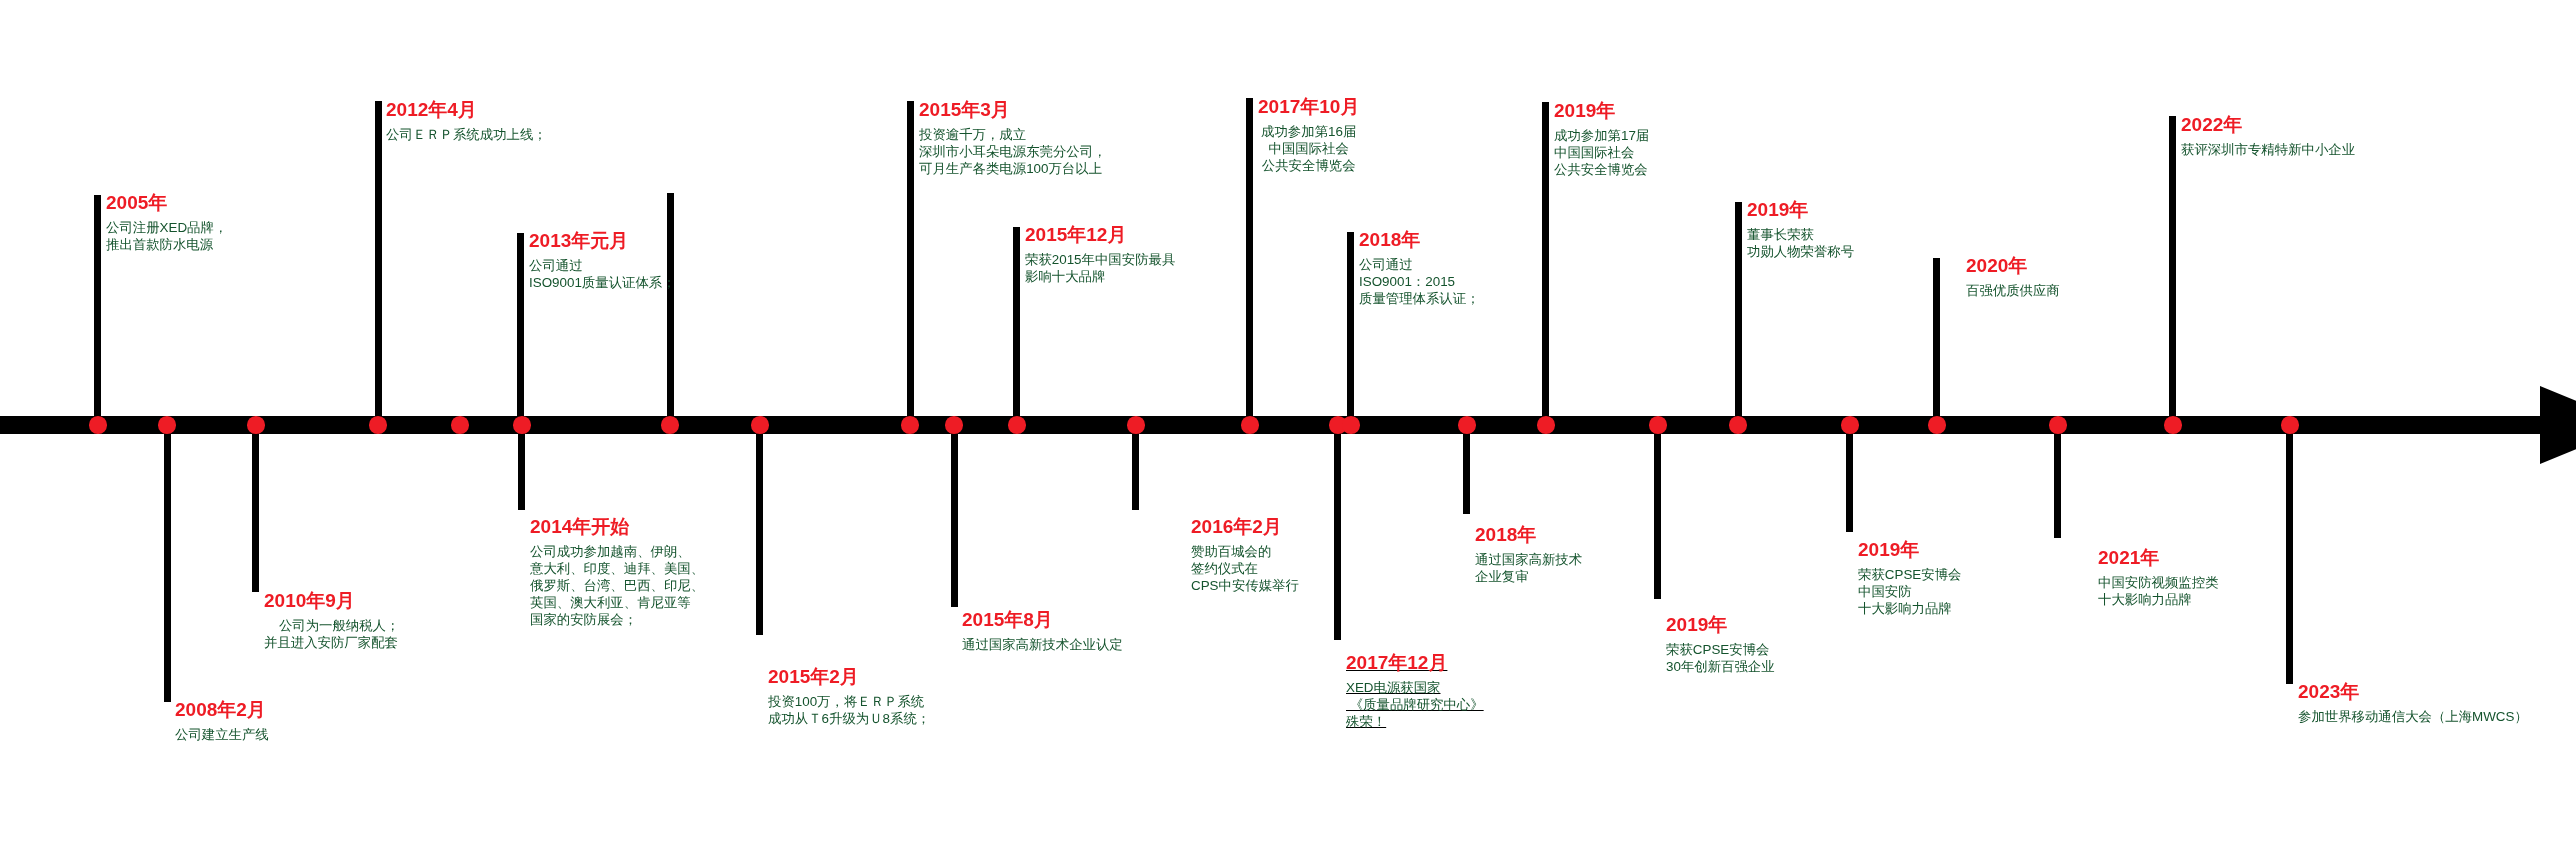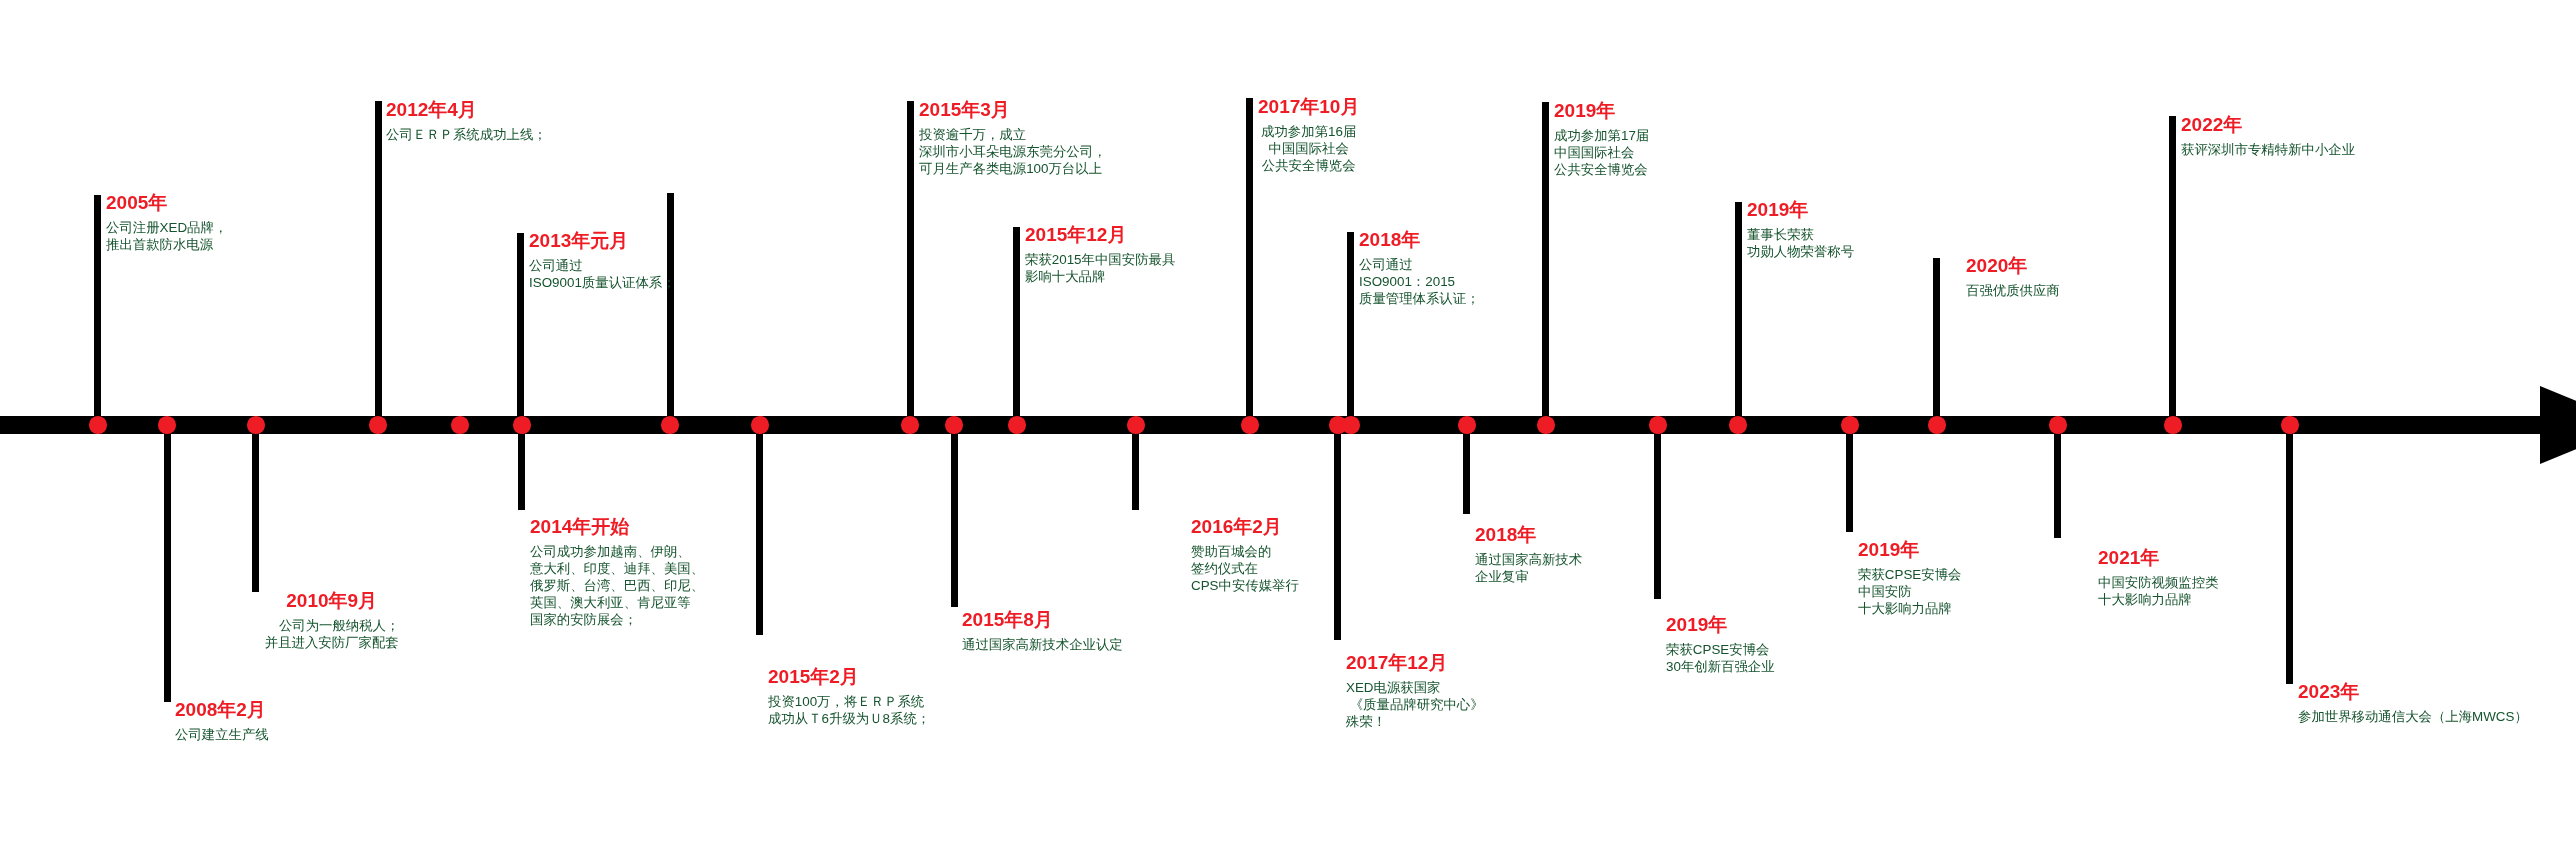--- a/index.html
+++ b/index.html
@@ -202,21 +202,21 @@
     </div>
   </div>
 
   <div class="event" style="left:175px;top:698px;">
     <div class="year">2008年2月</div>
     <div class="desc">
       <div>公司建立生产线</div>
     </div>
   </div>
 
-  <div class="event" style="left:264px;top:589px;text-align:center;">
+  <div class="event" style="left:264px;top:589px;">
     <div class="year">2010年9月</div>
     <div class="desc">
       <div>    公司为一般纳税人；</div>
       <div>并且进入安防厂家配套</div>
     </div>
   </div>
 
   <div class="event" style="left:530px;top:515px;">
     <div class="year">2014年开始</div>
     <div class="desc">
@@ -245,21 +245,21 @@
 
   <div class="event" style="left:1144px;top:515px;margin-left:47px;">
     <div class="year">2016年2月</div>
     <div class="desc">
       <div>赞助百城会的</div>
       <div>签约仪式在</div>
       <div>CPS中安传媒举行</div>
     </div>
   </div>
 
-  <div class="event" style="left:1346px;top:651px;">
+  <div class="event" style="left:1346px;top:651px;text-decoration:underline;">
     <div class="year">2017年12月</div>
     <div class="desc">
       <div>XED电源获国家</div>
       <div> 《质量品牌研究中心》</div>
       <div>殊荣！</div>
     </div>
   </div>
 
   <div class="event" style="left:1475px;top:523px;">
     <div class="year">2018年</div>

